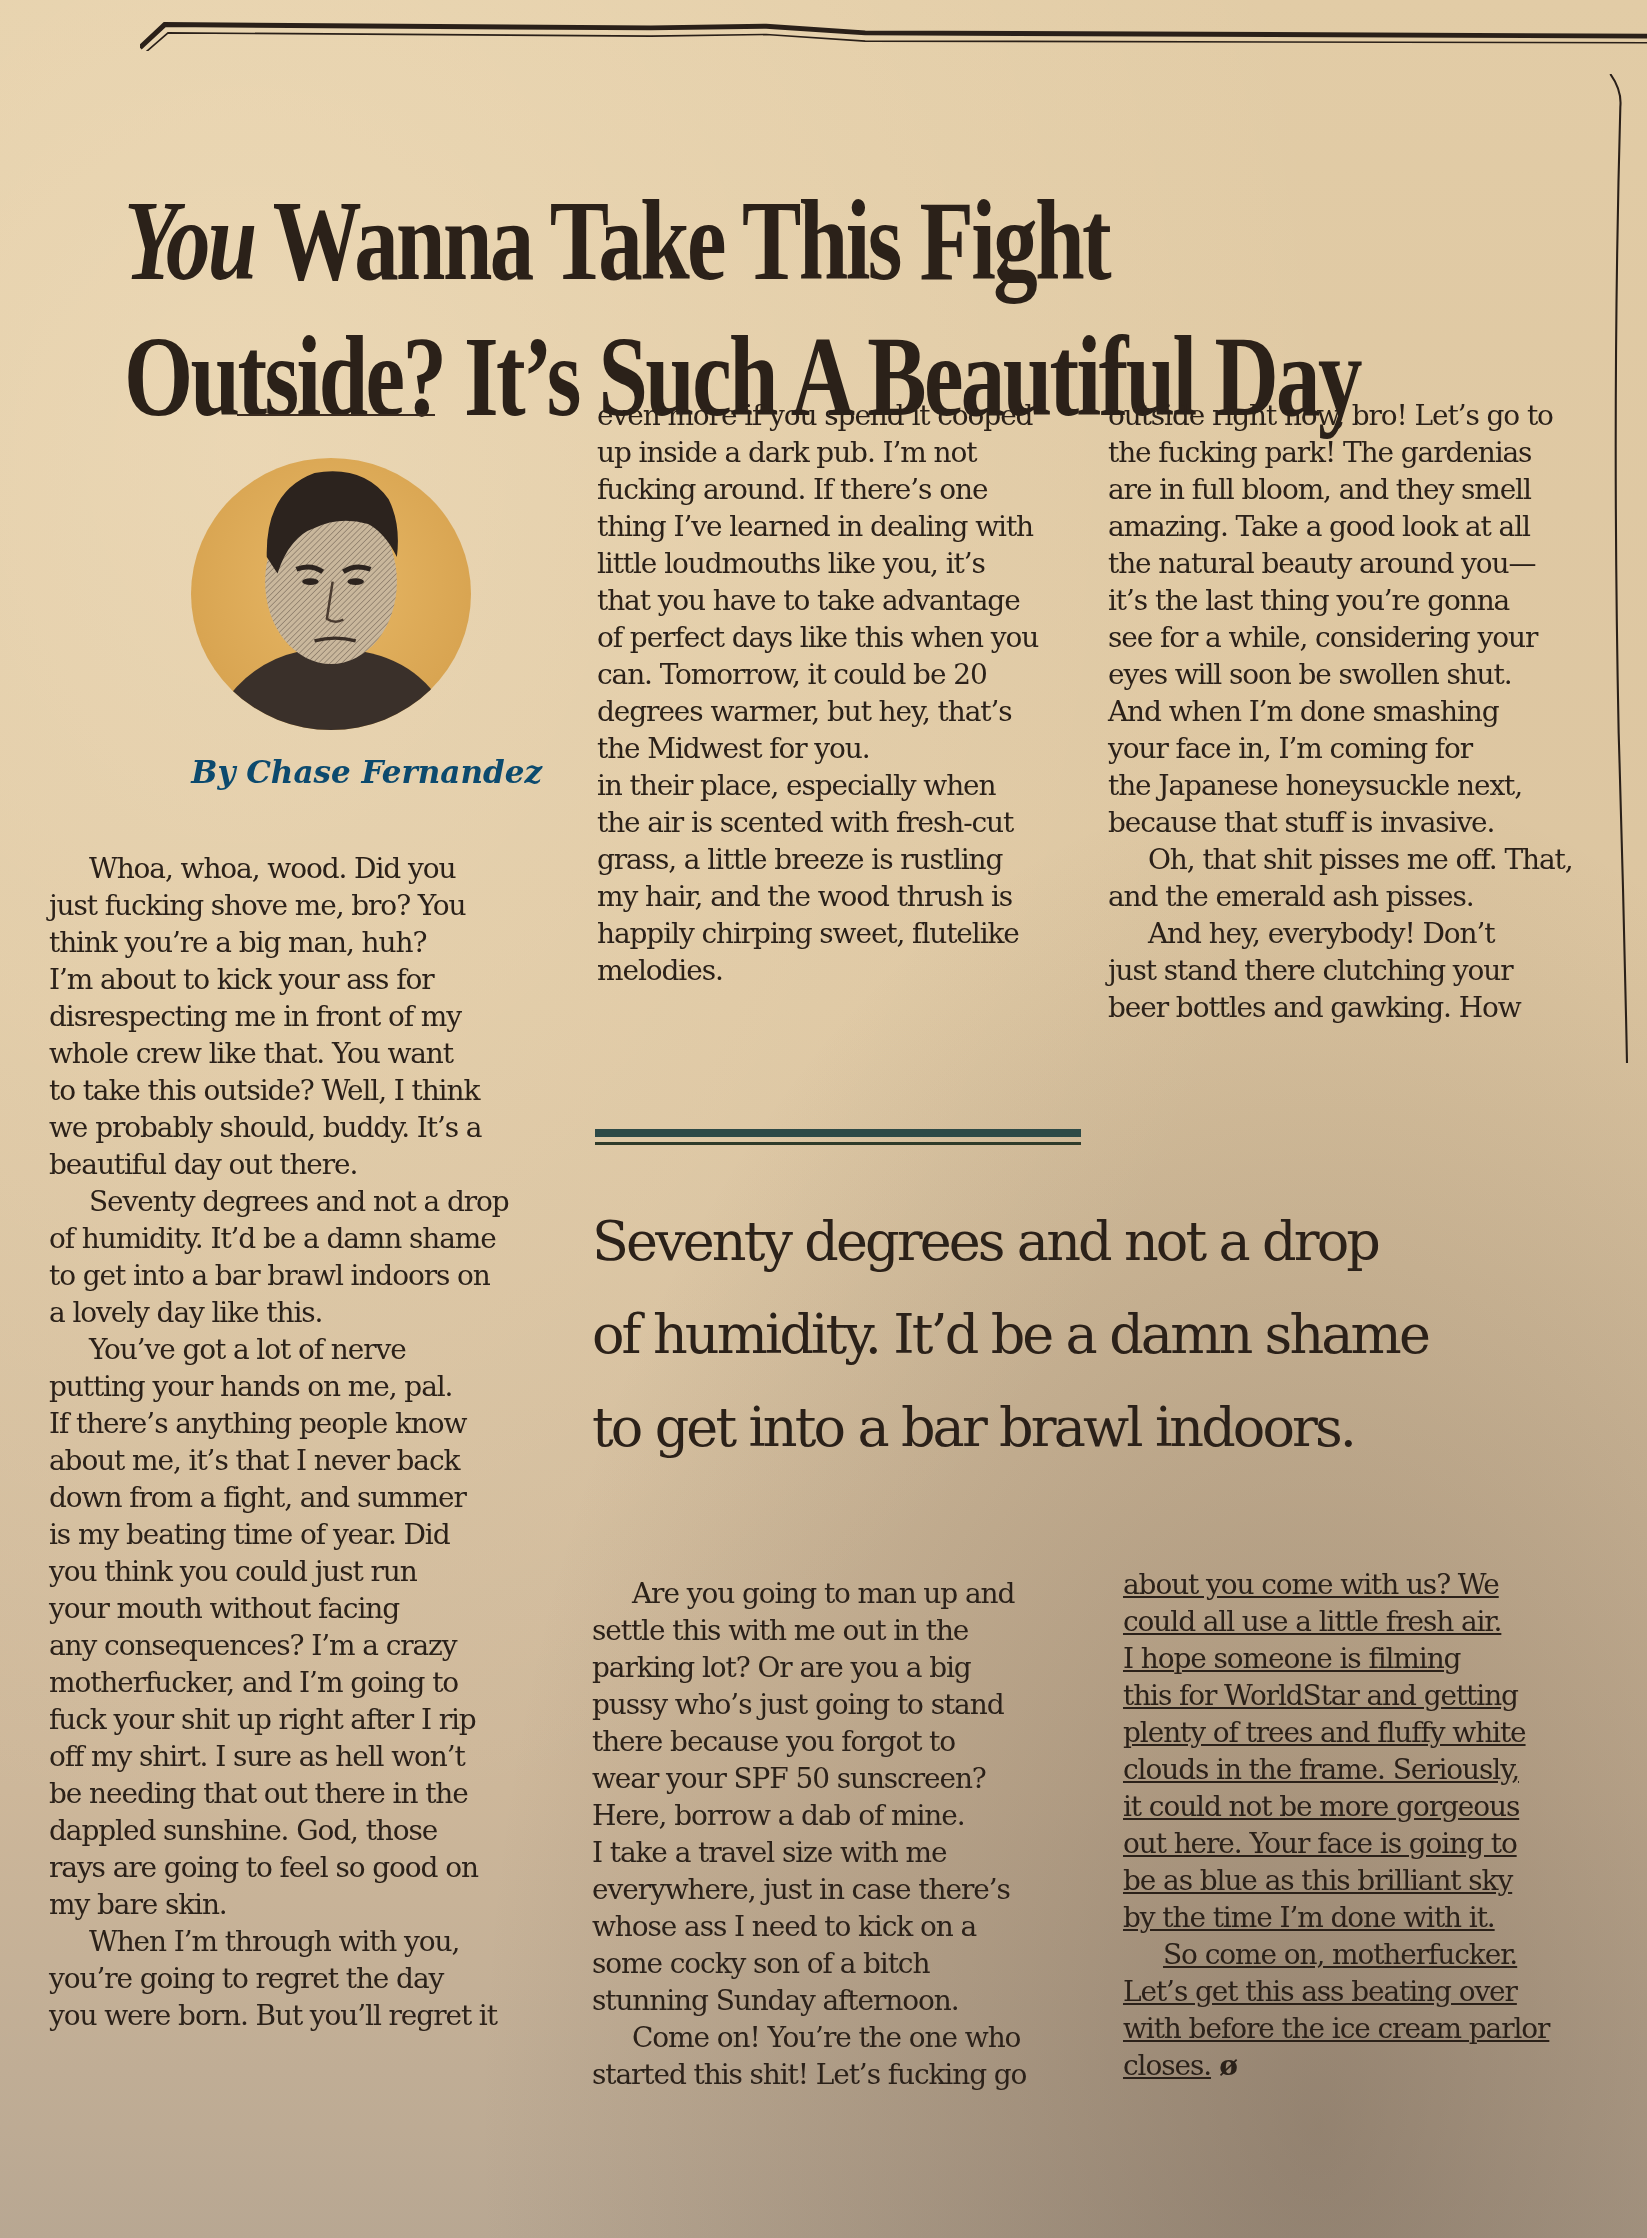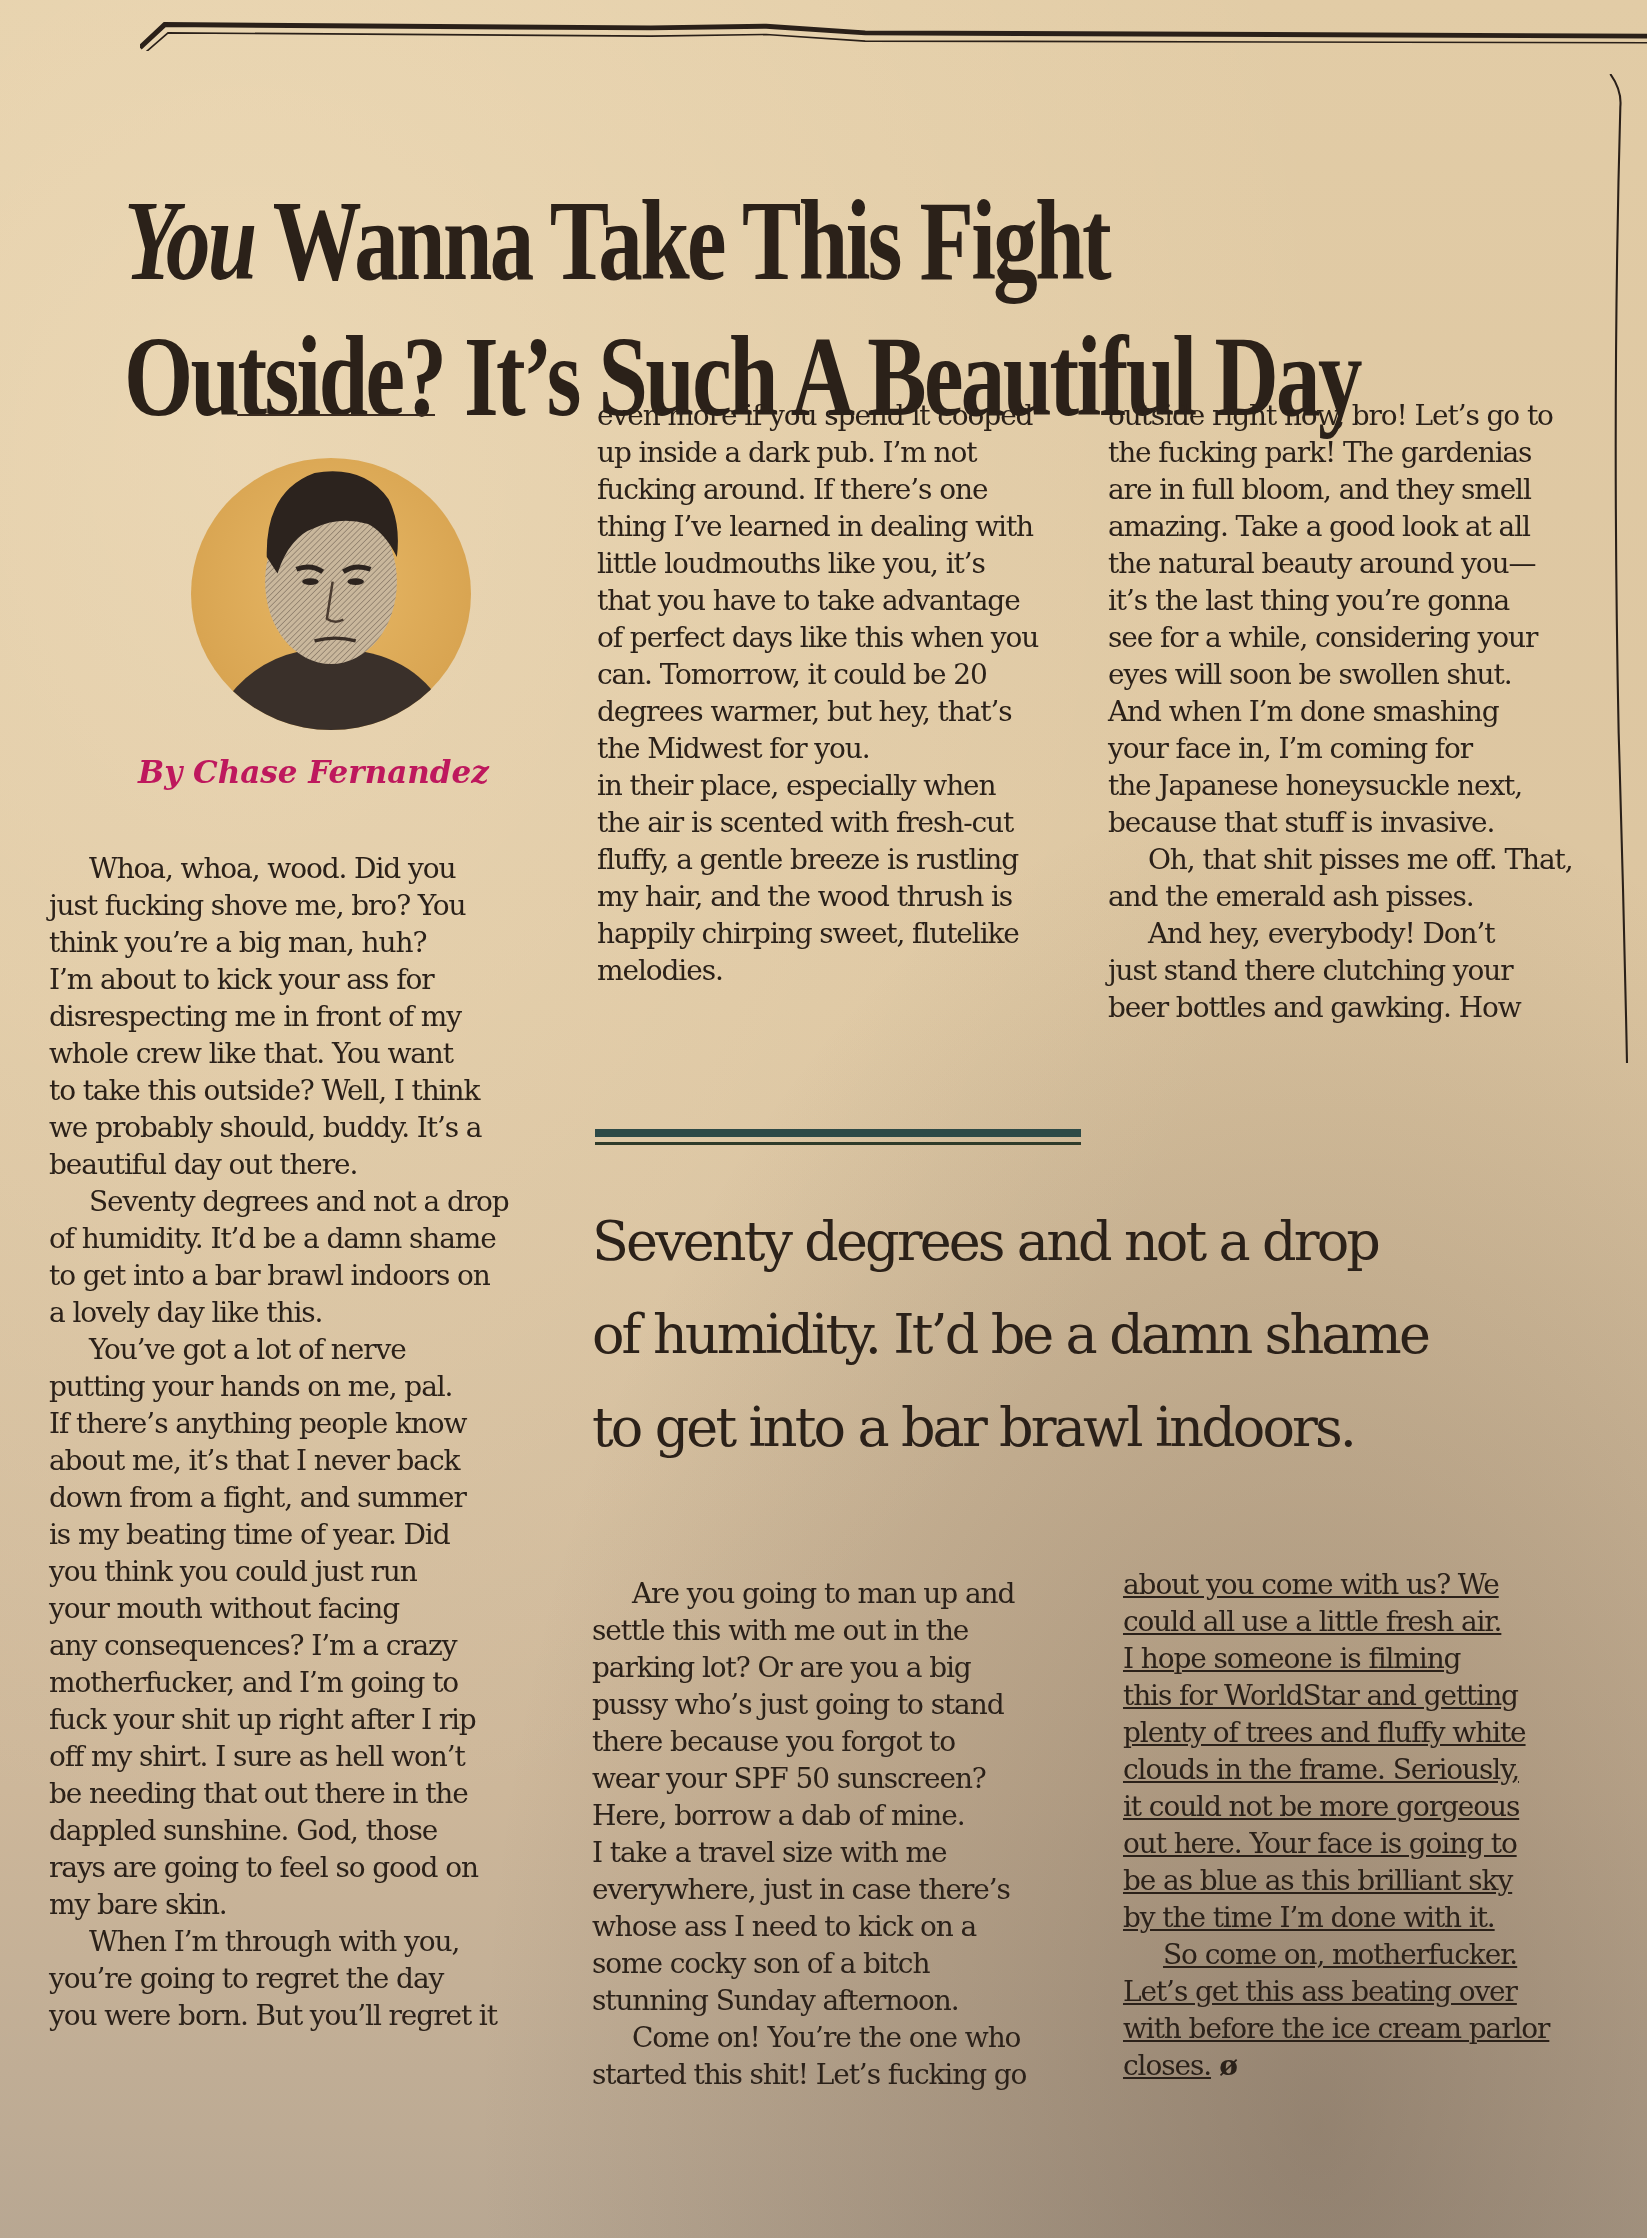--- a/index.html
+++ b/index.html
@@ -36,23 +36,23 @@
     position: absolute; left: 237px; top: 414px; width: 198px; height: 1.6px; background: #3a2b20;
   }
   .avatar {
     position: absolute; left: 191px; top: 458px; width: 280px; height: 272px;
     border-radius: 50%;
     background: radial-gradient(ellipse at 50% 45%, #e7b866 0%, #d9a552 70%, #cf9b4b 100%);
     overflow: hidden;
   }
   .avatar svg { width: 100%; height: 100%; display: block; }
   .byline {
-    position: absolute; left: 138px; top: 754px; width: 412px; text-align: left;
+    position: absolute; left: 130px; top: 754px; width: 412px; text-align: right;
     font-family: "DejaVu Serif", serif; font-style: italic; font-weight: bold;
-    font-size: 31px; color: #be185d;
+    font-size: 31px; color: #0c4a6e;
   }
   .col {
     position: absolute; font-family: "DejaVu Serif", serif;
     font-size: 28px; line-height: 37px; letter-spacing: -1.1px;
   }
   .col p { margin: 0; white-space: nowrap; }
   .col p.indent { padding-left: 40px; }
   .col1 { left: 49px; top: 850px; }
   .col2 { left: 597px; top: 397px; }
   .col3 { left: 1108px; top: 397px; }
@@ -157,21 +157,21 @@
     <p>fucking around. If there’s one</p>
     <p>thing I’ve learned in dealing with</p>
     <p>little loudmouths like you, it’s</p>
     <p>that you have to take advantage</p>
     <p>of perfect days like this when you</p>
     <p>can. Tomorrow, it could be 20</p>
     <p>degrees warmer, but hey, that’s</p>
     <p>the Midwest for you.</p>
     <p>in their place, especially when</p>
     <p>the air is scented with fresh-cut</p>
-    <p>fluffy, a gentle breeze is rustling</p>
+    <p>grass, a little breeze is rustling</p>
     <p>my hair, and the wood thrush is</p>
     <p>happily chirping sweet, flutelike</p>
     <p>melodies.</p>
   </div>
 <div class="col col3">
     <p>outside right now, bro! Let’s go to</p>
     <p>the fucking park! The gardenias</p>
     <p>are in full bloom, and they smell</p>
     <p>amazing. Take a good look at all</p>
     <p>the natural beauty around you—</p>

